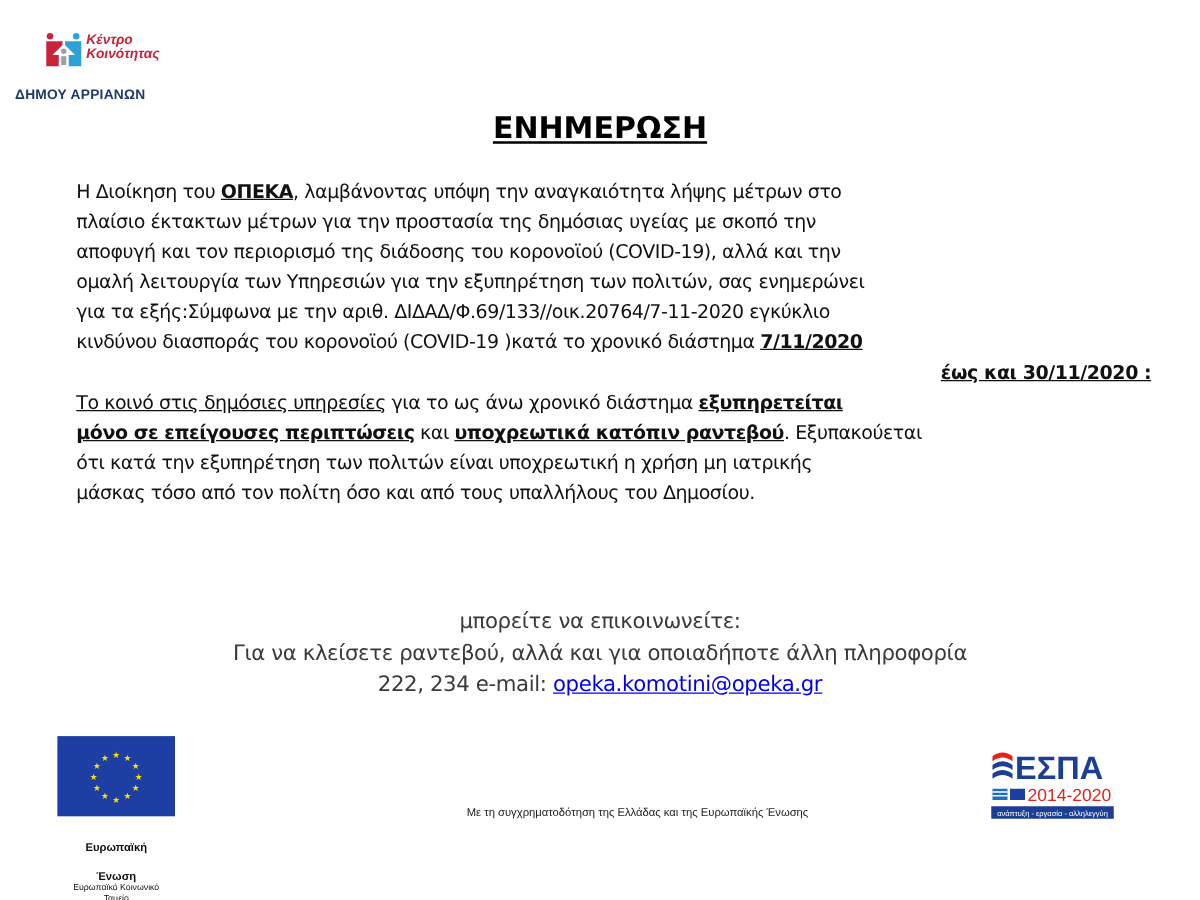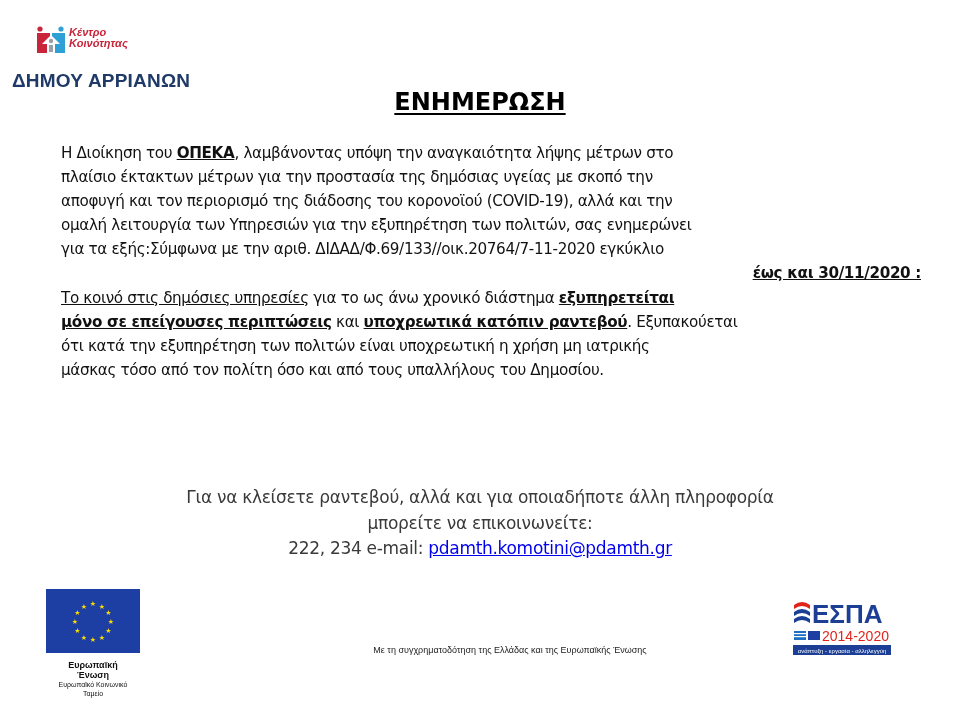--- a/index.html
+++ b/index.html
@@ -1,36 +1,36 @@
 <!DOCTYPE html>
 <html><head>
 <meta charset="utf-8">
 <style>
   html, body { margin:0; padding:0; background:#ffffff; }
   body { width:960px; height:720px; position:relative; overflow:hidden; font-family:"DejaVu Sans", sans-serif; color:#000; }
 
   .logo-kk { position:absolute; left:36px; top:26px; width:104px; height:30px;font-style:italic; }
   .logo-kk .mark { position:absolute; left:0; top:0; width:30px; height:28px; }
   .logo-kk .txt { position:absolute; left:33px; top:1px; font-family:"Liberation Sans", sans-serif; font-weight:bold; font-size:11px; line-height:11px; color:#c8243a; }
-  .muni { position:absolute; left:12px; top:70px; font-family:"Liberation Sans", sans-serif; font-weight:bold; font-size:19px; color:#1f3a68; letter-spacing:0.2px; }
+  .muni { position:absolute; left:12px; top:70px; font-family:"Liberation Sans", sans-serif; font-weight:bold; font-size:11px; color:#1f3a68; letter-spacing:0.2px; }
 
   .title { position:absolute; left:0; width:960px; top:88px; text-align:center; font-family:"DejaVu Sans", sans-serif; font-weight:bold; font-size:24px; text-decoration:underline; text-underline-offset:3px; color:#000; }
 
   .body { position:absolute; left:61px; top:141px; width:860px; font-family:"DejaVu Sans", sans-serif; font-size:15.2px; line-height:24.1px; color:#111; letter-spacing:-0.35px; }
   .body .line { white-space:nowrap; display:block; }
   .b { font-weight:bold;text-decoration:underline; }
   .u { text-decoration:underline;text-align:right; }
 
   .contact { position:absolute; left:40px; width:880px; top:485px; text-align:center; font-family:"DejaVu Sans", sans-serif; font-size:17px; line-height:25.5px; color:#3a3a3a; letter-spacing:-0.3px; }
   .contact .line { display:block; white-space:nowrap; }
   .contact a { color:#0000ee; text-decoration:underline; }
 
   .eu-flag { position:absolute; left:46px; top:589px; width:94px; height:64px; background:#1d3fa3; }
   .eu-caption { position:absolute; left:40px; top:660px; width:106px; text-align:center; font-family:"Liberation Sans", sans-serif; color:#111; }
-  .eu-caption .c1 { font-weight:bold; font-size:9px; line-height:10px; display:block; }
+  .eu-caption .c1 { font-weight:bold; font-size:9px; line-height:10px; display:block;margin-top:13px; }
   .eu-caption .c2 { font-size:7px; line-height:9px; display:block; }
 
   .cofund { position:absolute; left:0; width:1020px; top:645px; text-align:center; font-family:"Liberation Sans", sans-serif; font-size:9px; color:#222; }
 
   .espa { position:absolute; left:792px; top:599px; width:100px; height:70px; }
 </style>
 </head>
 <body>
 
 <div class="logo-kk">
@@ -52,31 +52,32 @@
 <div class="muni">ΔΗΜΟΥ ΑΡΡΙΑΝΩΝ</div>
 
 <div class="title">ΕΝΗΜΕΡΩΣΗ</div>
 
 <div class="body">
   <span class="line"><span>Η Διοίκηση του </span><span class="b u">ΟΠΕΚΑ</span><span>, λαμβάνοντας υπόψη την αναγκαιότητα λήψης μέτρων στο</span></span>
   <span class="line">πλαίσιο έκτακτων μέτρων για την προστασία της δημόσιας υγείας με σκοπό την</span>
   <span class="line">αποφυγή και τον περιορισμό της διάδοσης του κορονοϊού (COVID-19), αλλά και την</span>
   <span class="line">ομαλή λειτουργία των Υπηρεσιών για την εξυπηρέτηση των πολιτών, σας ενημερώνει</span>
   <span class="line">για τα εξής:Σύμφωνα με την αριθ. ΔΙΔΑΔ/Φ.69/133//οικ.20764/7-11-2020  εγκύκλιο</span>
+  <span class="line"><span>κινδύνου διασποράς του κορονοϊού (COVID-19 )κατά το χρονικό διάστημα </span><span class="b u">7/11/2020</span></span>
   <span class="line b u">έως και 30/11/2020 :</span>
   <span class="line"><span class="u">Το κοινό στις δημόσιες υπηρεσίες</span><span> για το ως άνω χρονικό διάστημα </span><span class="b u">εξυπηρετείται</span></span>
   <span class="line"><span class="b u">μόνο σε επείγουσες περιπτώσεις</span><span> και </span><span class="b">υποχρεωτικά κατόπιν ραντεβού</span><span>.  Εξυπακούεται</span></span>
   <span class="line">ότι κατά την εξυπηρέτηση των πολιτών  είναι υποχρεωτική η χρήση μη ιατρικής</span>
   <span class="line">μάσκας τόσο από τον πολίτη όσο και από τους υπαλλήλους του Δημοσίου.</span>
 </div>
 
 <div class="contact">
+  <span class="line">μπορείτε να επικοινωνείτε:</span>
   <span class="line">Για να κλείσετε ραντεβού, αλλά και για οποιαδήποτε άλλη πληροφορία</span>
-  <span class="line">μπορείτε να επικοινωνείτε:</span>
-  <span class="line"><span>222, 234 e-mail: </span><a>pdamth.komotini@pdamth.gr</a></span>
+  <span class="line"><span>222, 234 e-mail: </span><a>opeka.komotini@opeka.gr</a></span>
 </div>
 
 <svg class="eu-flag" viewBox="0 0 94 64">
   <rect width="94" height="64" fill="#1d3fa3"></rect>
   <g fill="#ffdd00" font-family="DejaVu Sans, sans-serif" font-size="7" text-anchor="middle">
     <text x="47" y="17">★</text>
     <text x="56" y="19.5">★</text>
     <text x="62.5" y="26">★</text>
     <text x="65" y="35">★</text>
     <text x="62.5" y="44">★</text>

